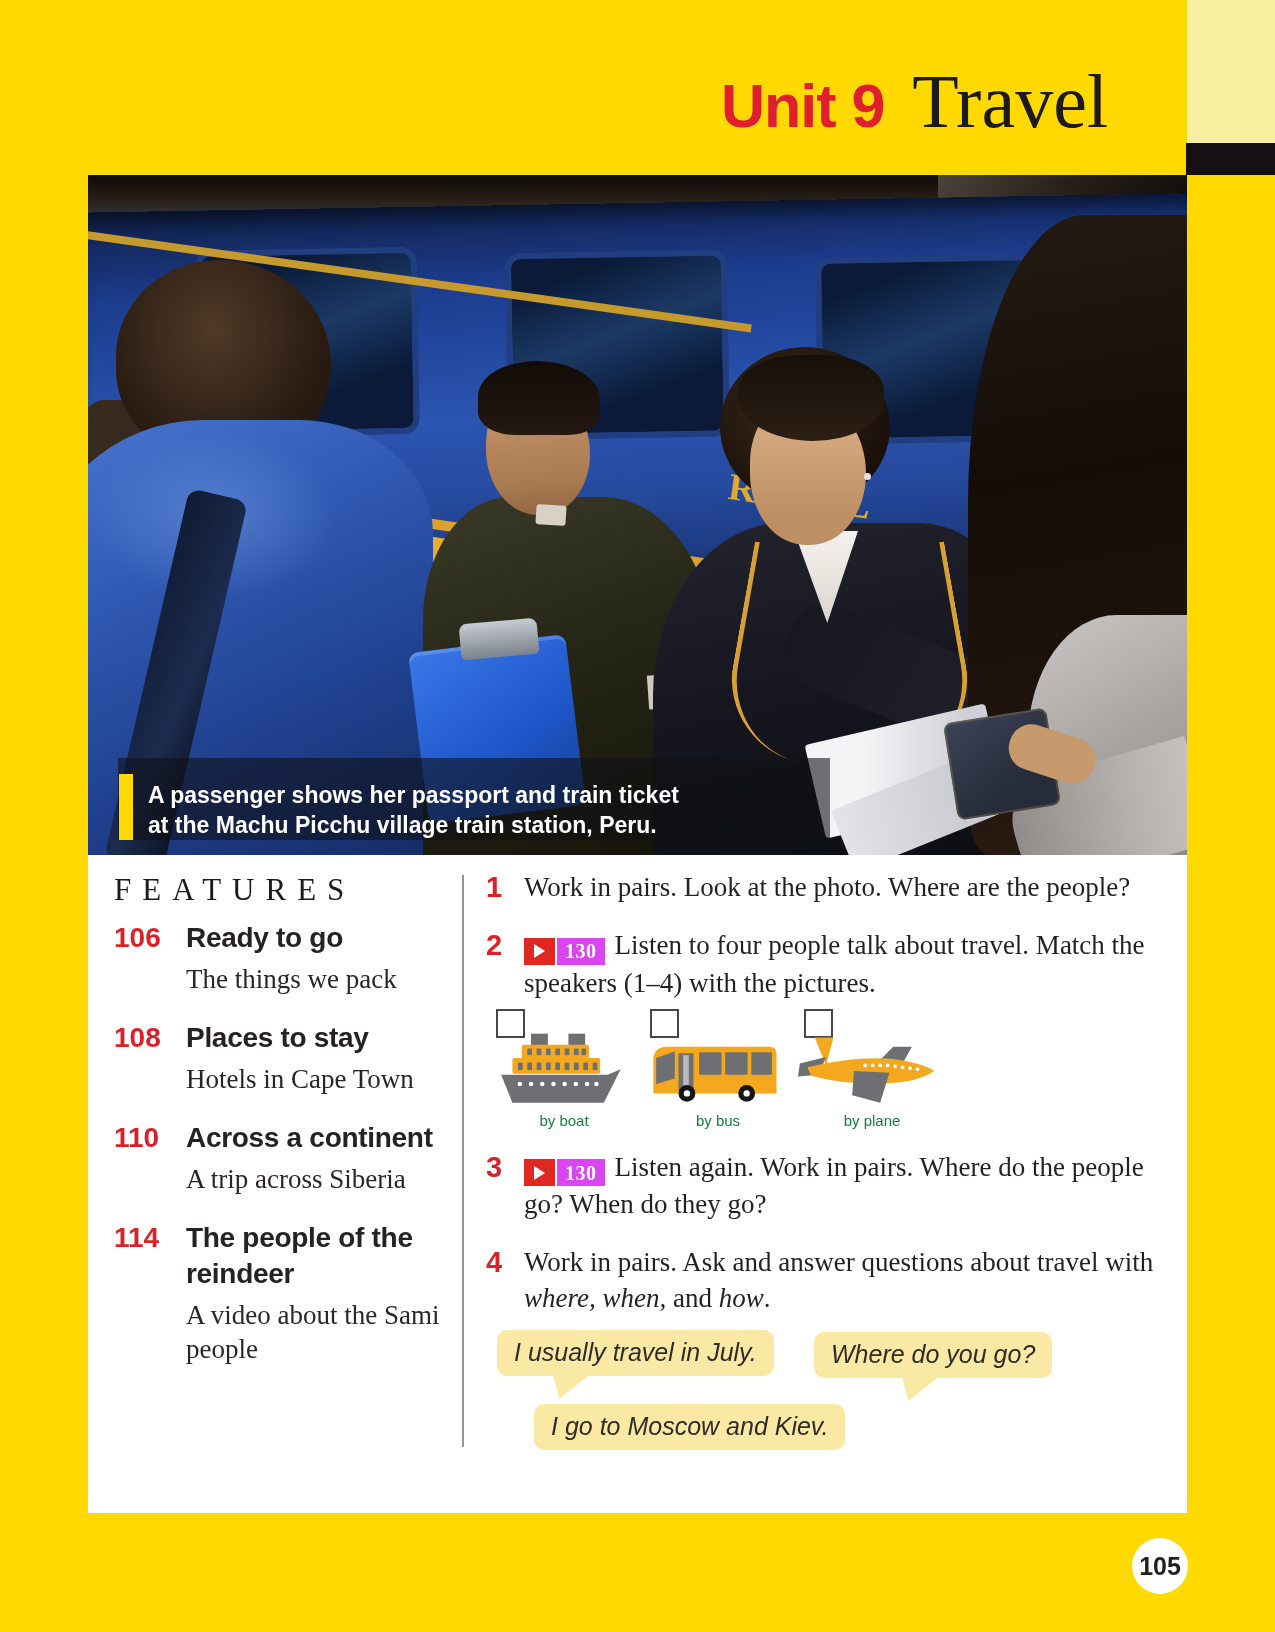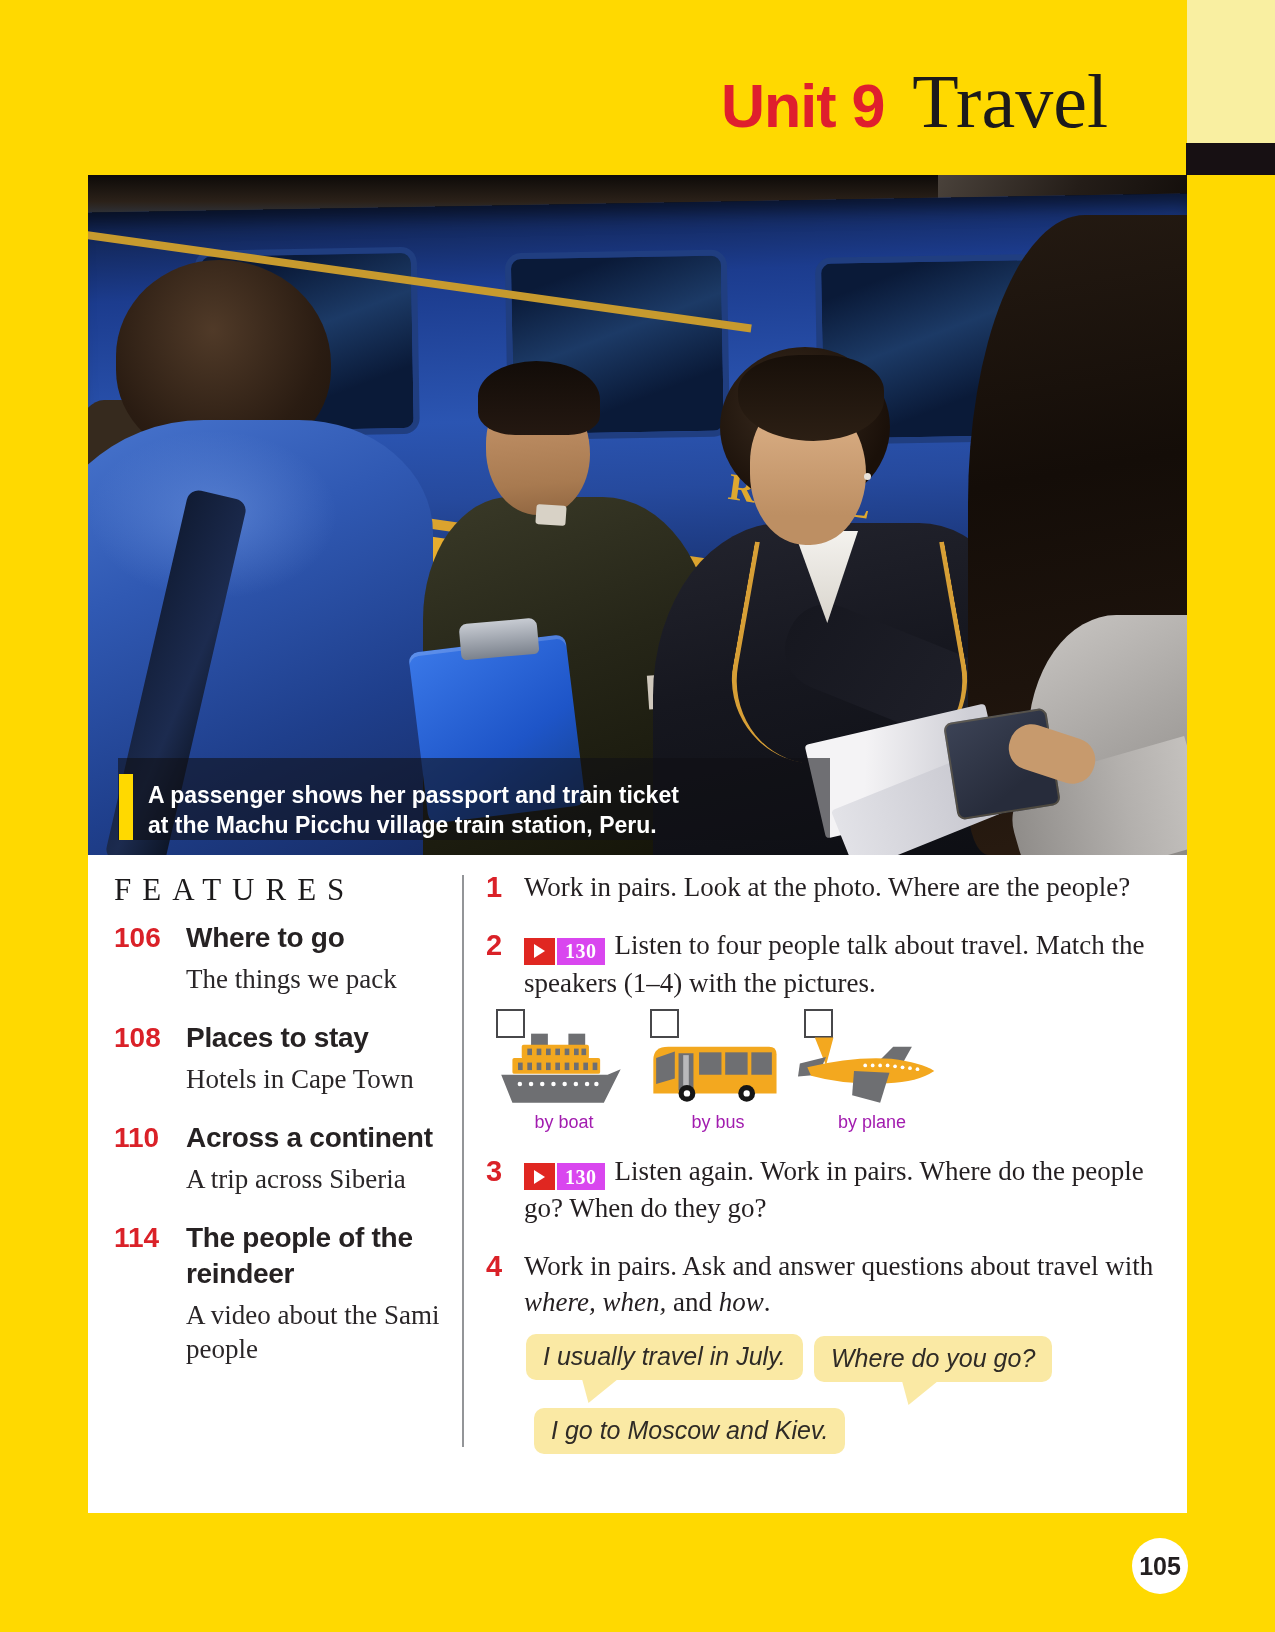--- a/index.html
+++ b/index.html
@@ -100,27 +100,27 @@
   .chip{display:inline-flex;height:27px;vertical-align:-4px;margin-right:10px;}
   .chip-play{width:31px;background:#e02721;display:flex;align-items:center;justify-content:center;flex:none;}
   .chip-play span{display:block;width:0;height:0;border-left:11px solid #fff;border-top:7px solid transparent;border-bottom:7px solid transparent;}
   .chip-num{background:#d946ef;color:#fff;font-weight:bold;font-size:20px;display:flex;align-items:center;padding:0 8px;margin-left:2px;letter-spacing:.5px;}
 
   
   .transport-row{display:flex;gap:6px;margin:4px 0 20px 4px;}
   .transport-cell{width:148px;position:relative;}
   .checkbox{width:25px;height:25px;border:2.5px solid #47474a;background:#fff;margin:0 0 -6px 6px;}
   .vehicle{display:block;width:140px;height:78px;}
-  .transport-label{text-align:center;font-size:18px;color:#a21caf;margin-top:2px;}
+  .transport-label{text-align:center;font-size:15px;color:#15803d;margin-top:2px;}
 
   
   .bubble-zone{position:relative;height:150px;margin-top:4px;}
   .bubble{position:absolute;background-color:#fae9a4;border-radius:10px;padding:8px 17px 9px;font-style:italic;font-size:25px;color:#2f2b26;white-space:nowrap;}
   .bubble.tailed::after{content:"";position:absolute;bottom:-23px;width:36px;height:24px;background:inherit;clip-path:polygon(0 0,100% 0,18% 100%);}
-  .bubble-1{left:40px;top:0;}
+  .bubble-1{left:11px;top:0;}
   .bubble-1::after{left:56px;}
   .bubble-2{left:328px;top:2px;}
   .bubble-2::after{left:88px;}
   .bubble-3{left:48px;top:74px;}
 
   
   .page-number{position:absolute;left:1132px;top:1538px;width:56px;height:56px;border-radius:50%;background:#fff;display:flex;align-items:center;justify-content:center;font-weight:bold;font-size:25px;color:#231f20;}
 </style>
 </head>
 <body>
@@ -192,21 +192,21 @@
 
   <div class="panel">
     <div class="divider"></div>
 
     <div class="features">
       <div class="features-heading">FEATURES</div>
 
       <div class="feature-item">
         <span class="feat-num">106</span>
         <span>
-          <span class="feat-title">Where to go</span>
+          <span class="feat-title">Ready to go</span>
           <div class="feat-sub">The things we pack</div>
         </span>
       </div>
       <div class="feature-item">
         <span class="feat-num">108</span>
         <span>
           <span class="feat-title">Places to stay</span>
           <div class="feat-sub">Hotels in Cape Town</div>
         </span>
       </div>

